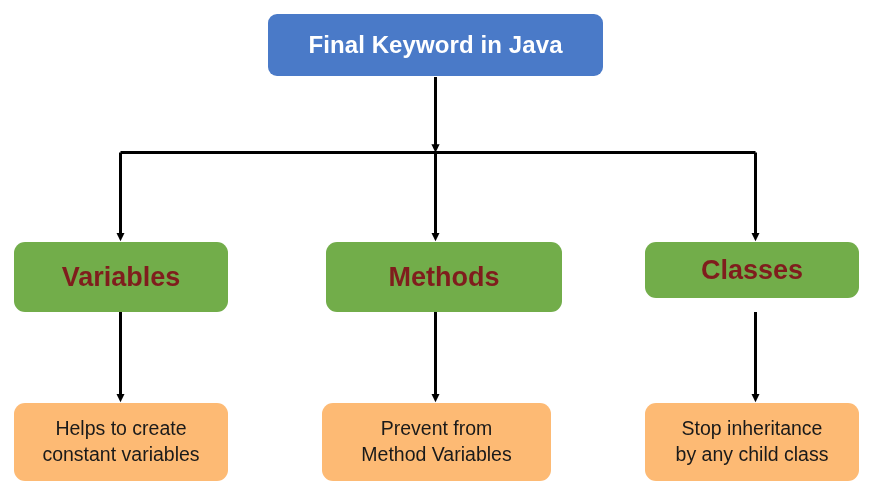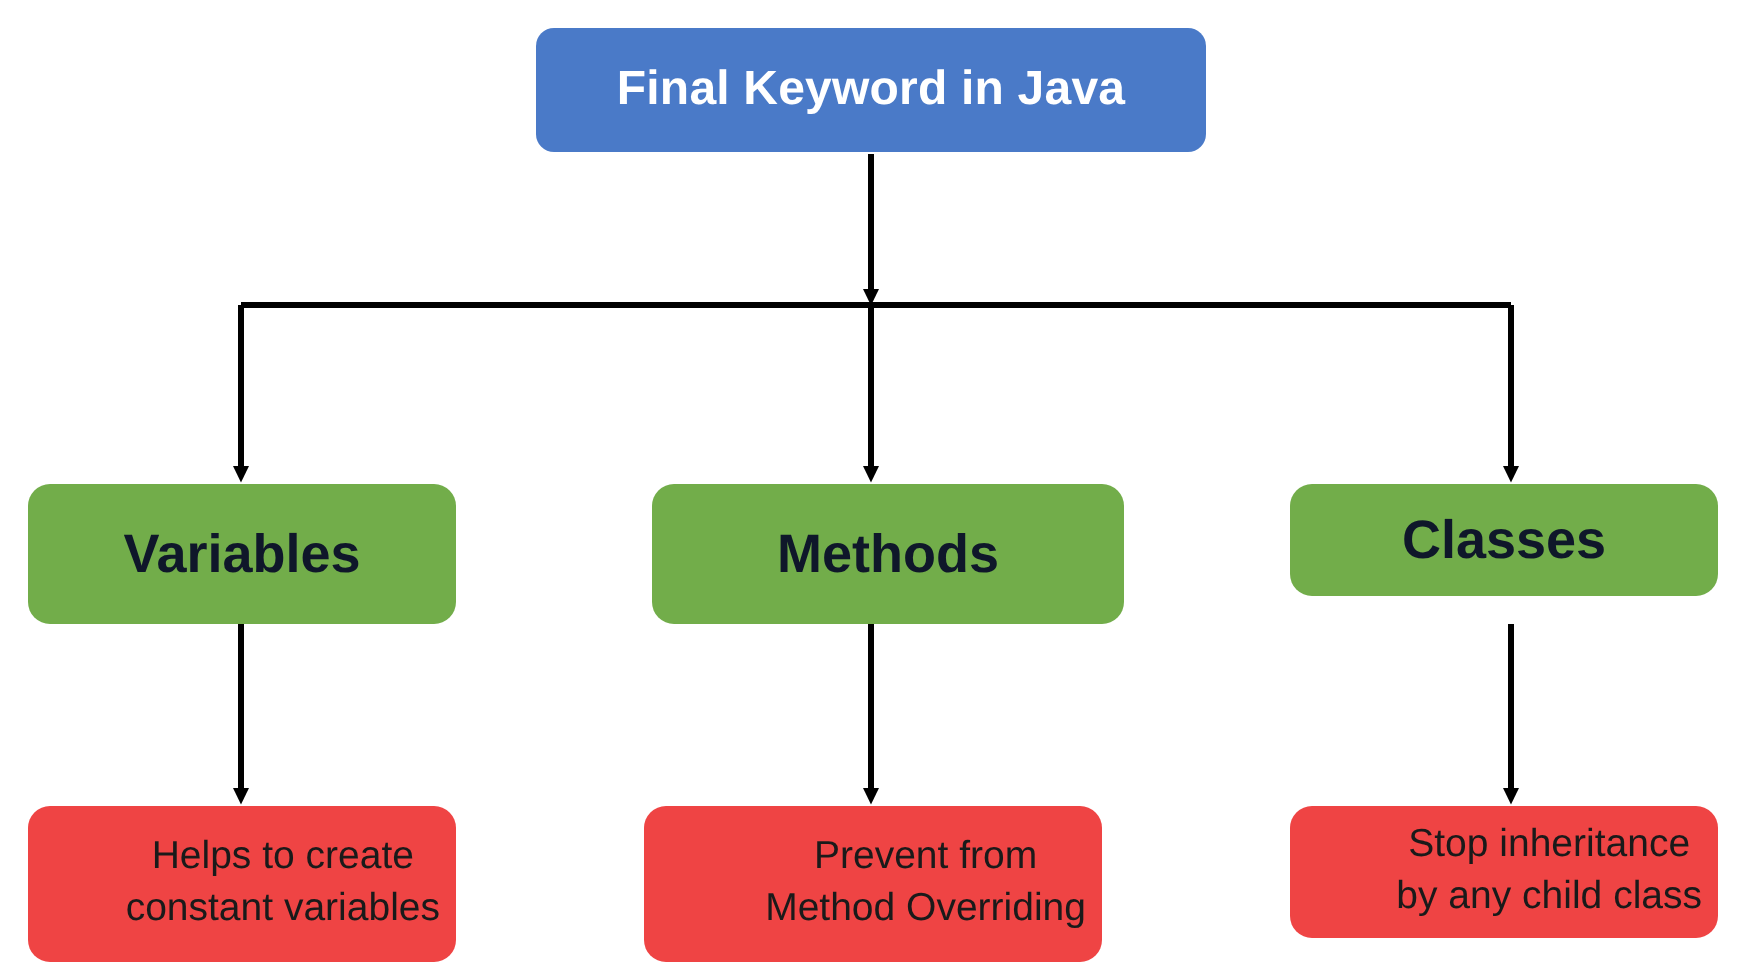--- a/index.html
+++ b/index.html
@@ -29,33 +29,32 @@
     background: #4a7ac8;
     border-radius: 9px;
     color: #ffffff;
     font-size: 24px;
     font-weight: bold;
     letter-spacing: 0.1px;
   }
   .node-branch {
     background: #72ad4a;
     border-radius: 11px;
-    color: #0f172a;
+    color: #7f1d1d;
     font-size: 27px;
     font-weight: bold;
   }
   .node-leaf {
-    background: #ef4444;
+    background: #fdba74;
     border-radius: 11px;
     color: #1a1a1a;
     font-size: 19.5px;
     font-weight: normal;
     line-height: 1.32;
     padding: 0 8px;
-    justify-content: flex-end;
   }
   .leaf-text {
     display: block;
     white-space: pre-line;
   }
   #wires {
     position: absolute;
     left: 0;
     top: 0;
     width: 872px;
@@ -106,21 +105,21 @@
     <span>Classes</span>
   </div>
 
   <div class="node node-leaf" style="left:14px; top:403px; width:214px; height:78px;">
     <span class="leaf-text">Helps to create
 constant variables</span>
   </div>
 
   <div class="node node-leaf" style="left:322px; top:403px; width:229px; height:78px;">
     <span class="leaf-text">Prevent from
-Method Overriding</span>
+Method Variables</span>
   </div>
 
-  <div class="node node-leaf" style="left:645px; top:403px; width:214px; height:66px;">
+  <div class="node node-leaf" style="left:645px; top:403px; width:214px; height:78px;">
     <span class="leaf-text">Stop inheritance
 by any child class</span>
   </div>
 
 </div>
 
 </body></html>

